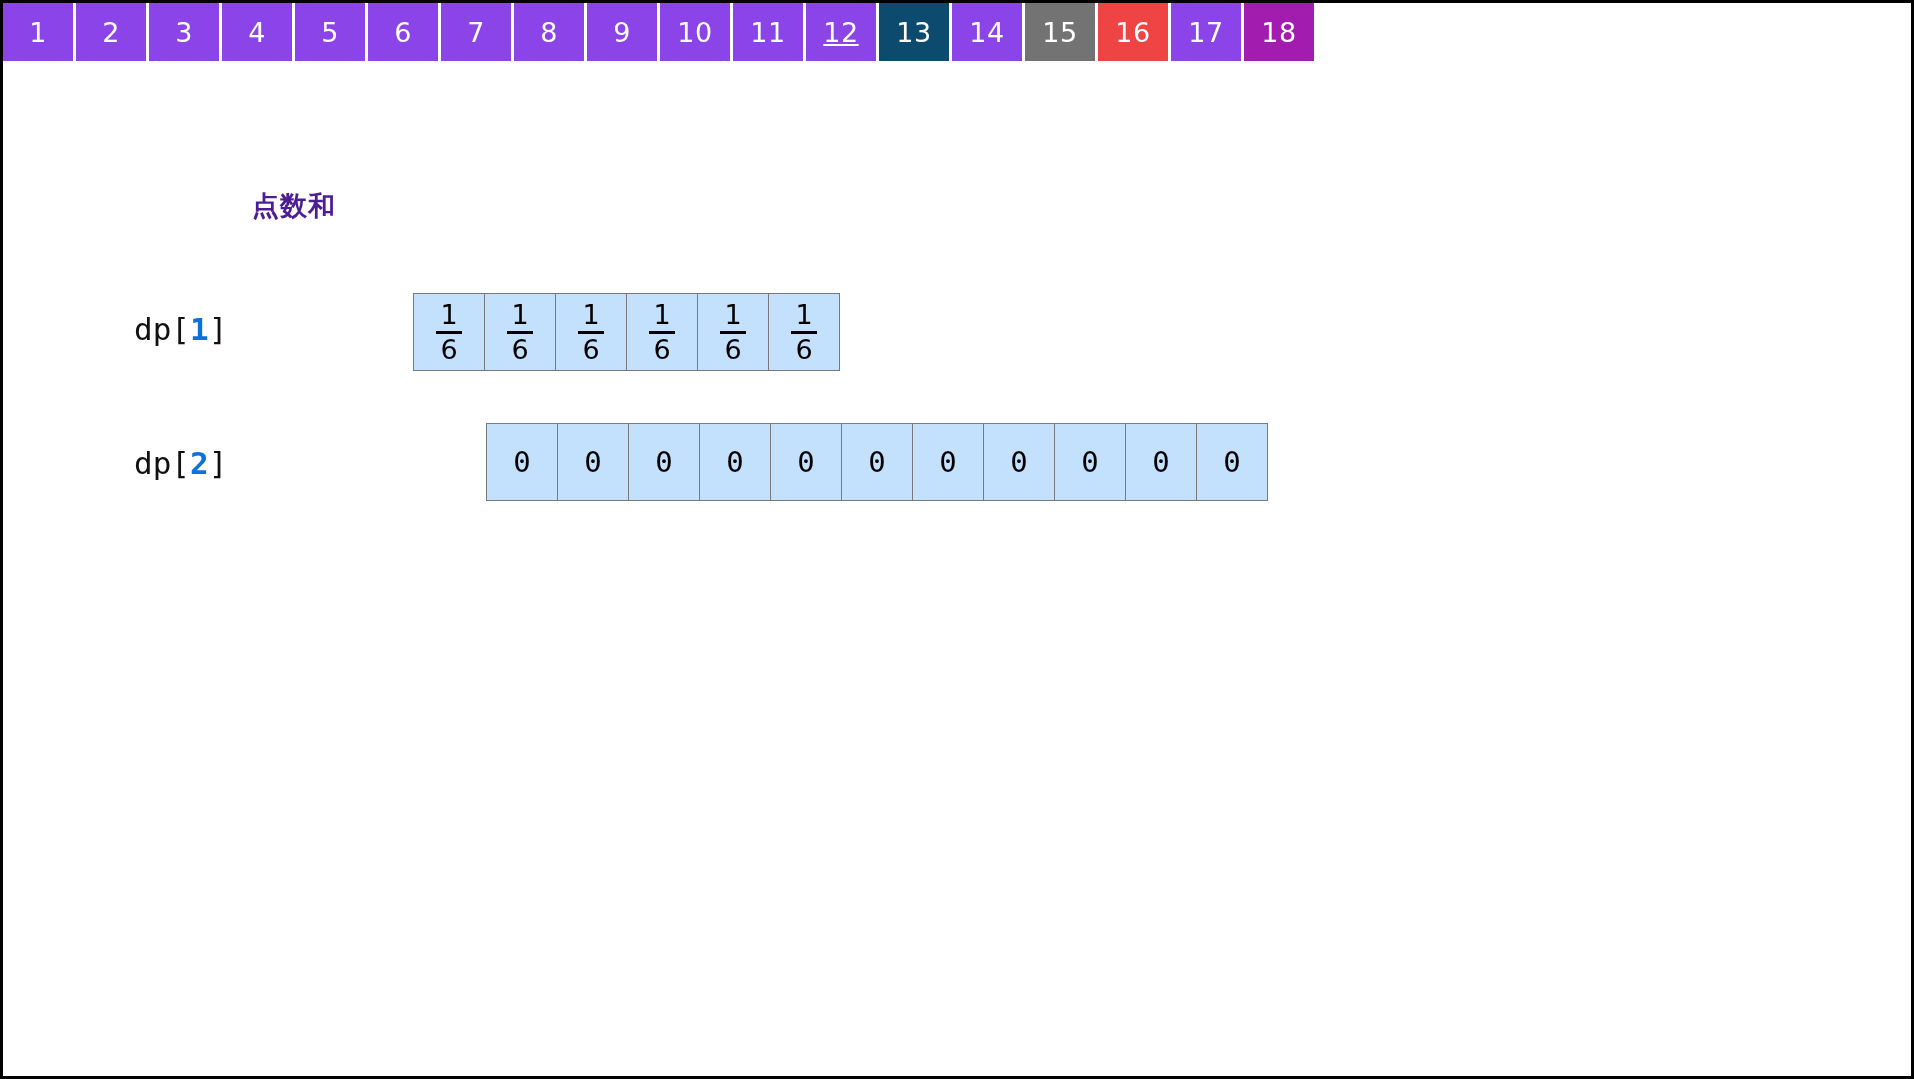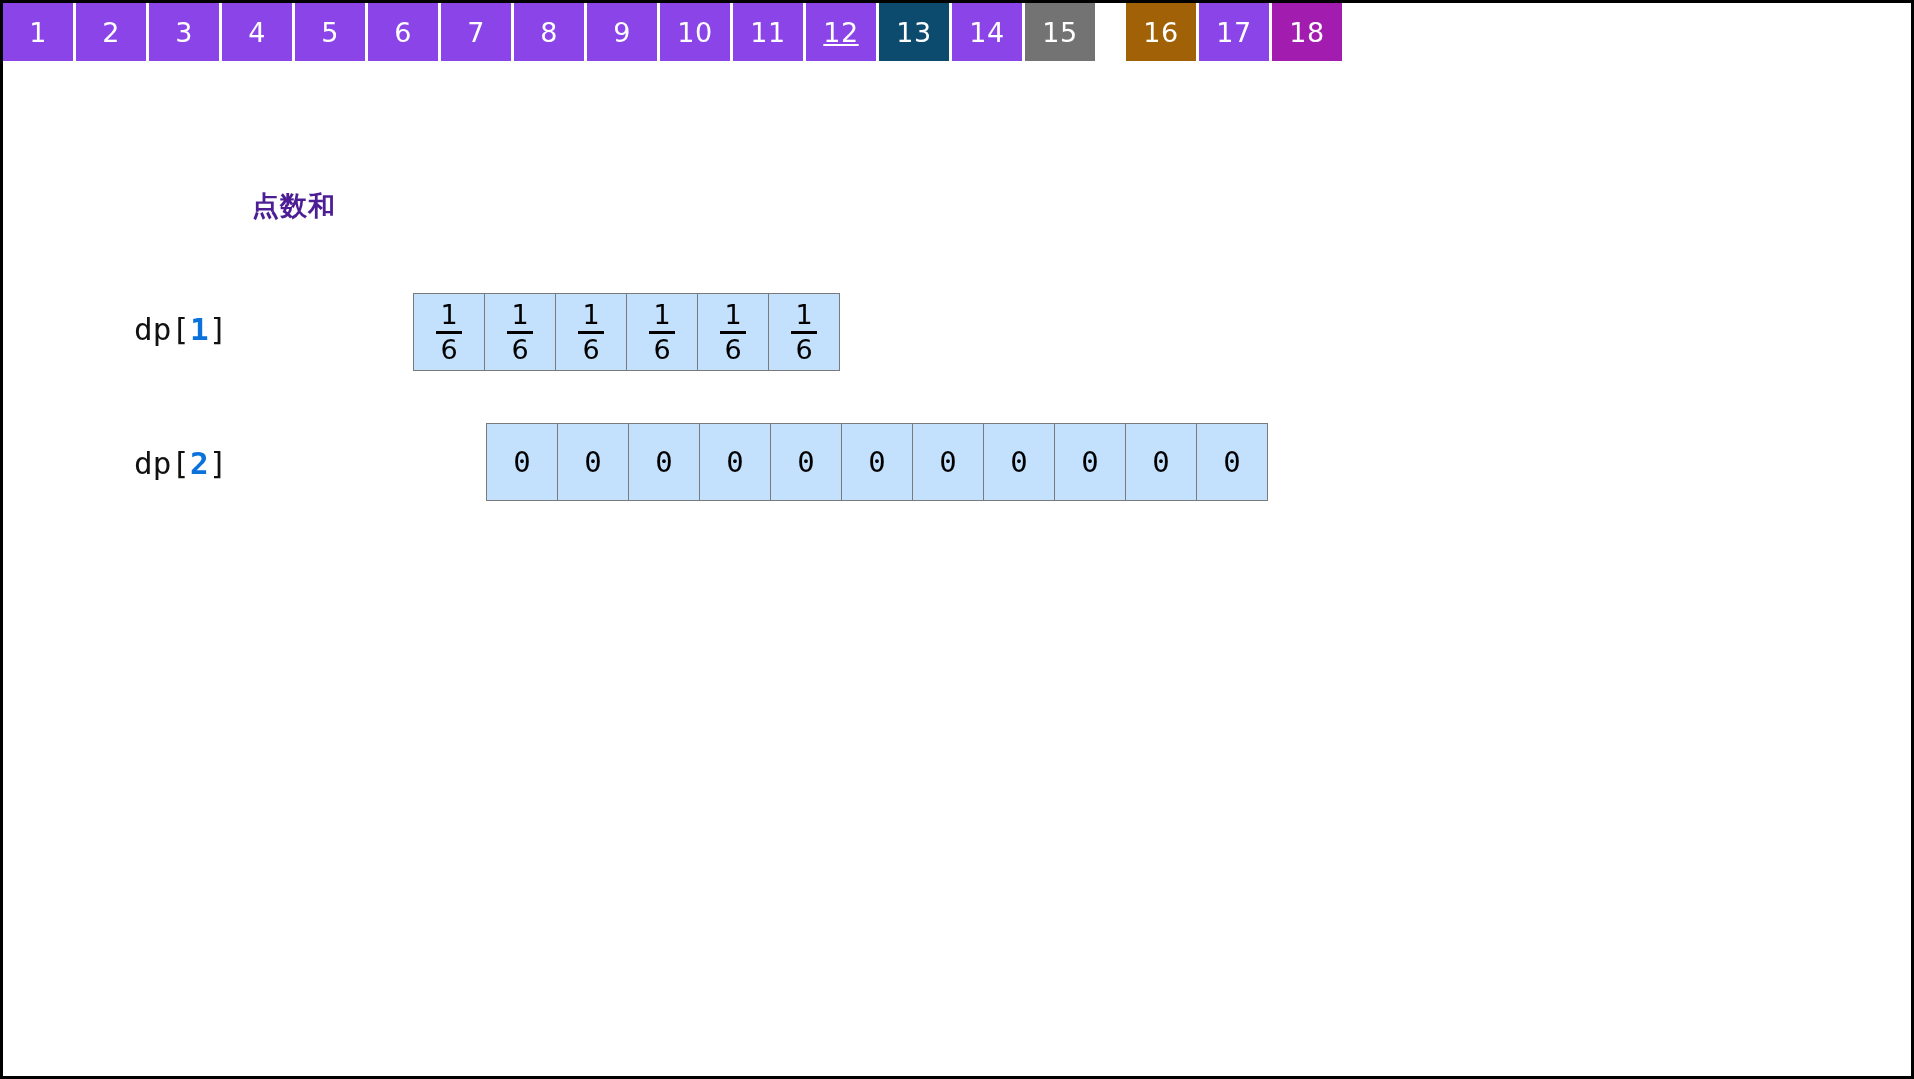--- a/index.html
+++ b/index.html
@@ -130,21 +130,21 @@
       <div class="sum-cell" style="background: rgb(139, 68, 232);">6</div>
       <div class="sum-cell" style="background: rgb(139, 68, 232);">7</div>
       <div class="sum-cell" style="background: rgb(139, 68, 232);">8</div>
       <div class="sum-cell" style="background: rgb(139, 68, 232);">9</div>
       <div class="sum-cell" style="background: rgb(139, 68, 232);">10</div>
       <div class="sum-cell" style="background: rgb(139, 68, 232);">11</div>
       <div class="sum-cell" style="background: rgb(139, 68, 232); text-decoration: underline;">12</div>
       <div class="sum-cell" style="background: #0c4a6e;">13</div>
       <div class="sum-cell" style="background: rgb(139, 68, 232);">14</div>
       <div class="sum-cell" style="background: #737373;">15</div>
-      <div class="sum-cell" style="background: #a16207; margin-left: 28px;">16</div>
+      <div class="sum-cell" style="background: #ef4444;">16</div>
       <div class="sum-cell" style="background: rgb(139, 68, 232);">17</div>
       <div class="sum-cell" style="background: #a21caf;">18</div>
     </div>
 
   <div class="row-label dp-label" id="dp1-label"><span>dp[</span><span class="idx">1</span><span>]</span></div>
   <div class="dp-row" id="dp1-row">
       <div class="dp-cell" style="background: rgb(195, 224, 252); border-color: rgb(122, 122, 122);">
         <div class="frac">
           <span class="num">1</span>
           <span class="bar"></span>

